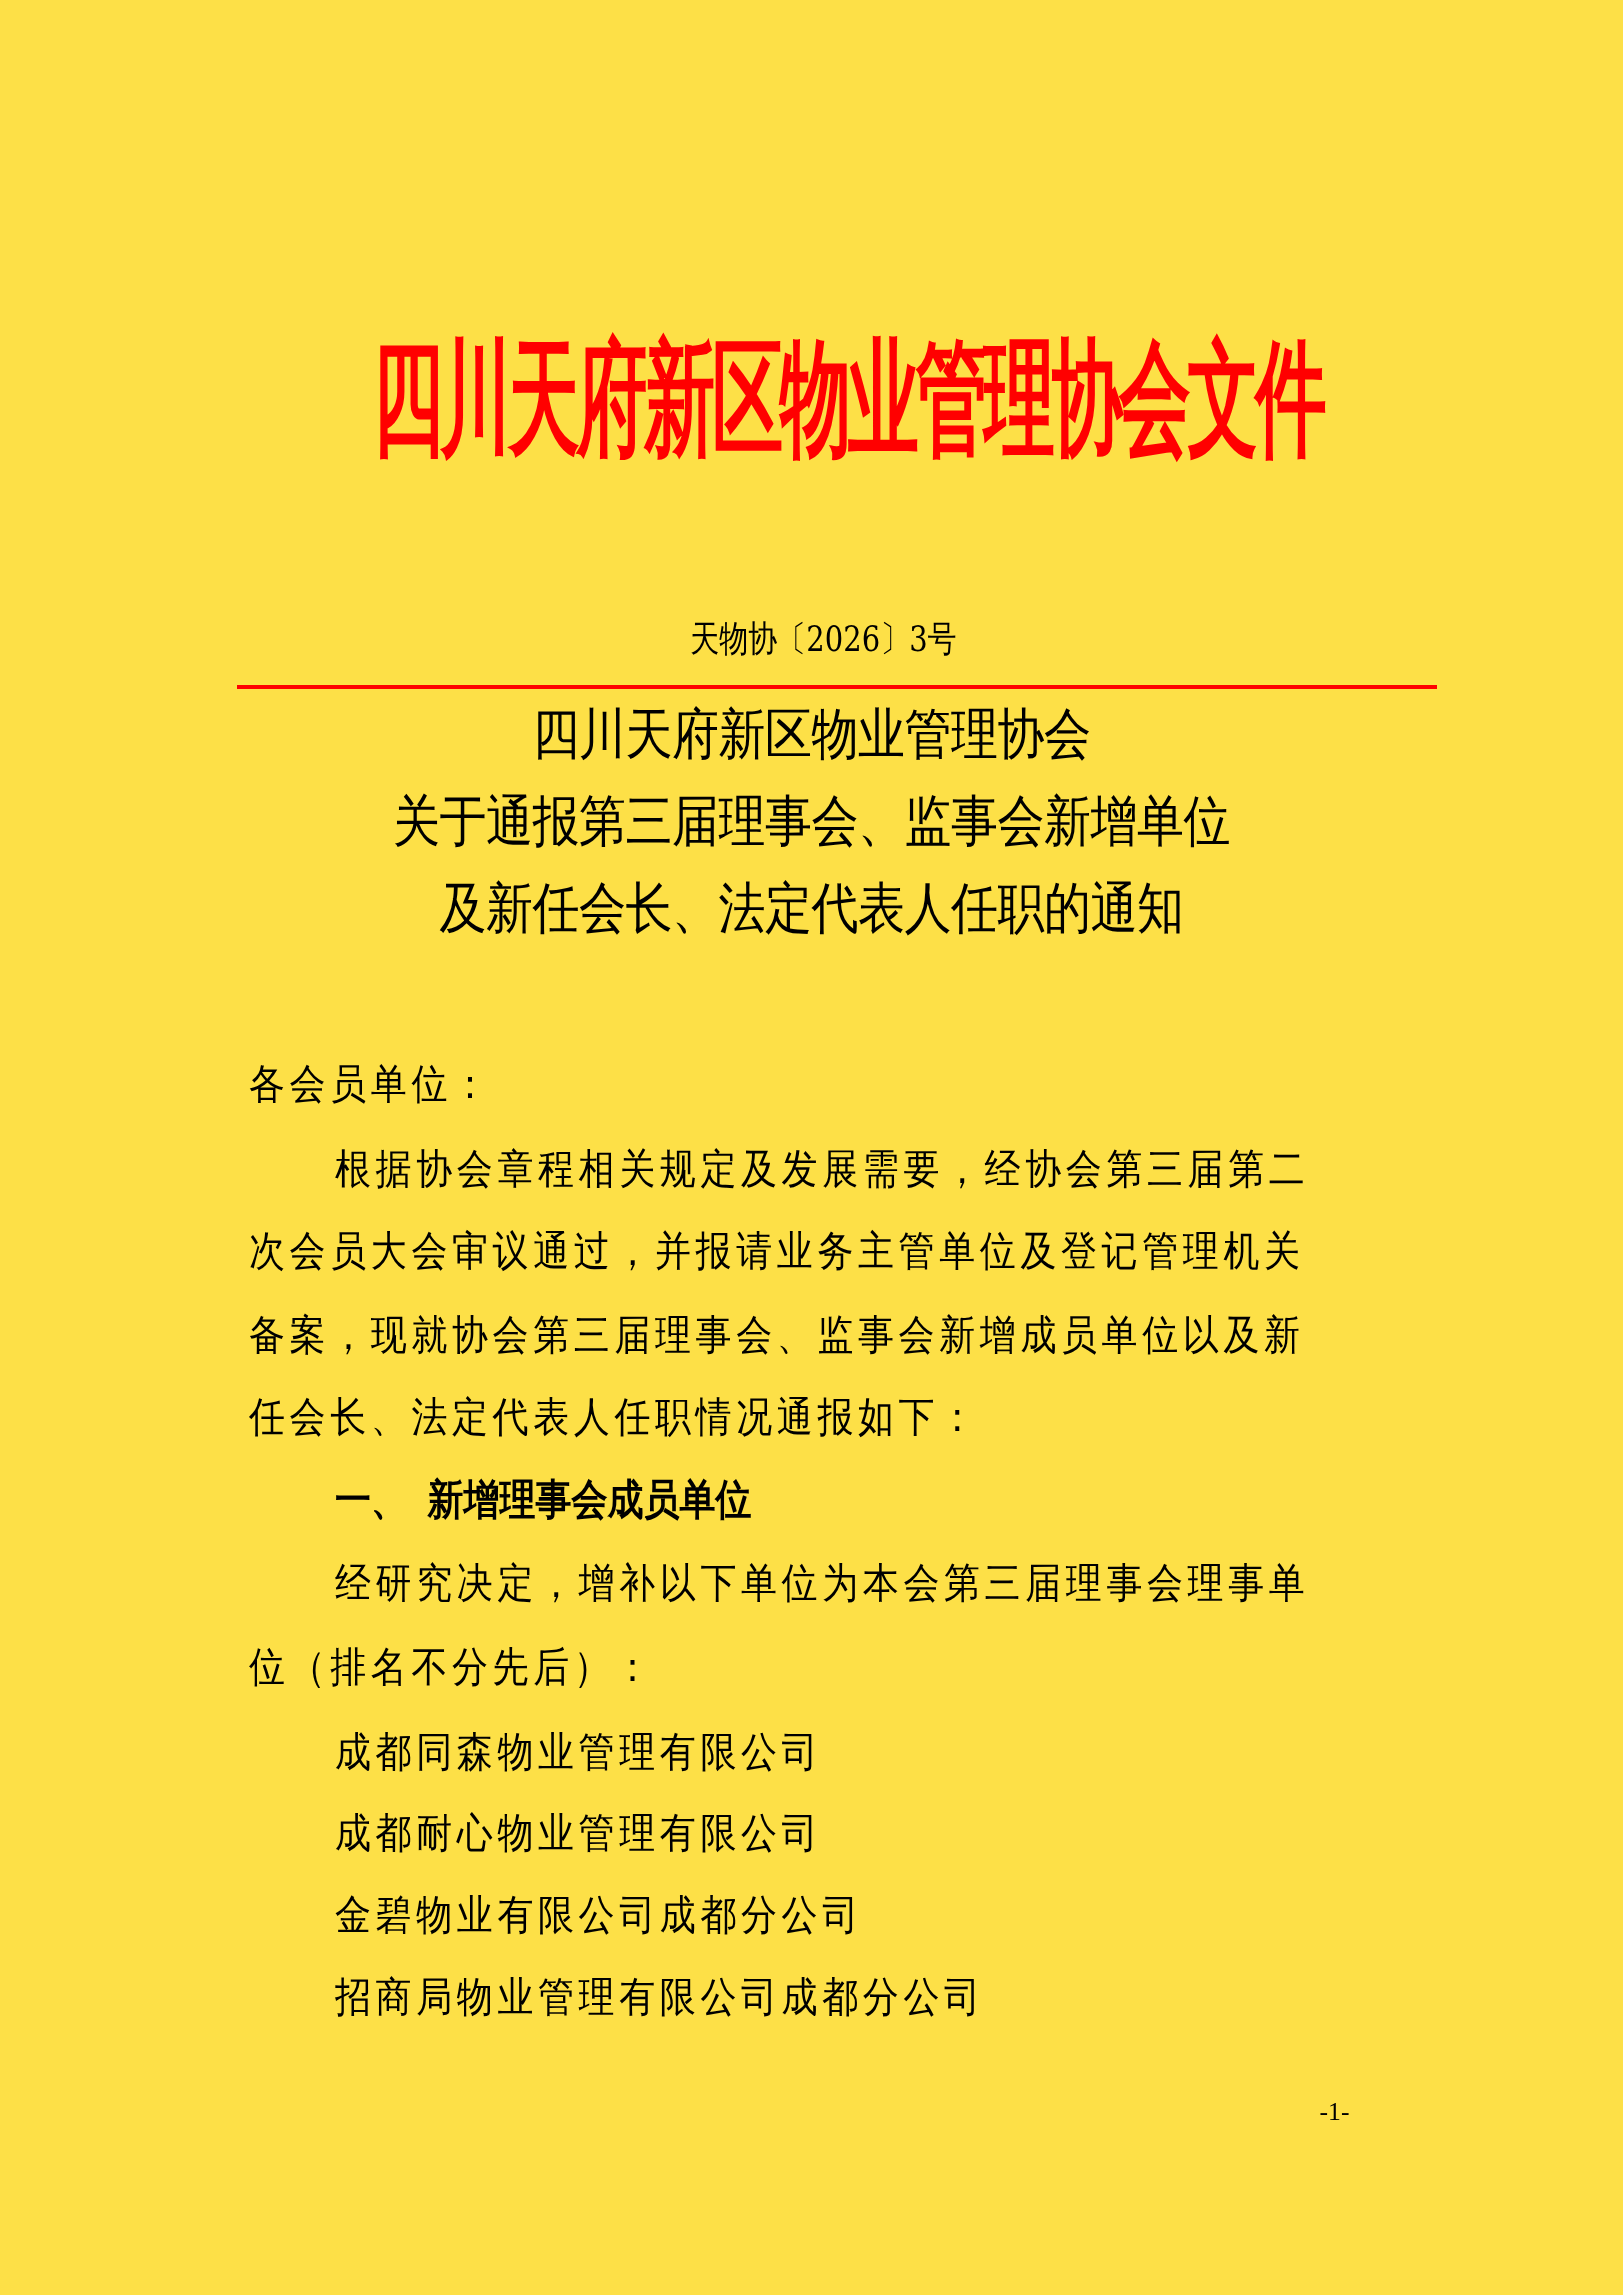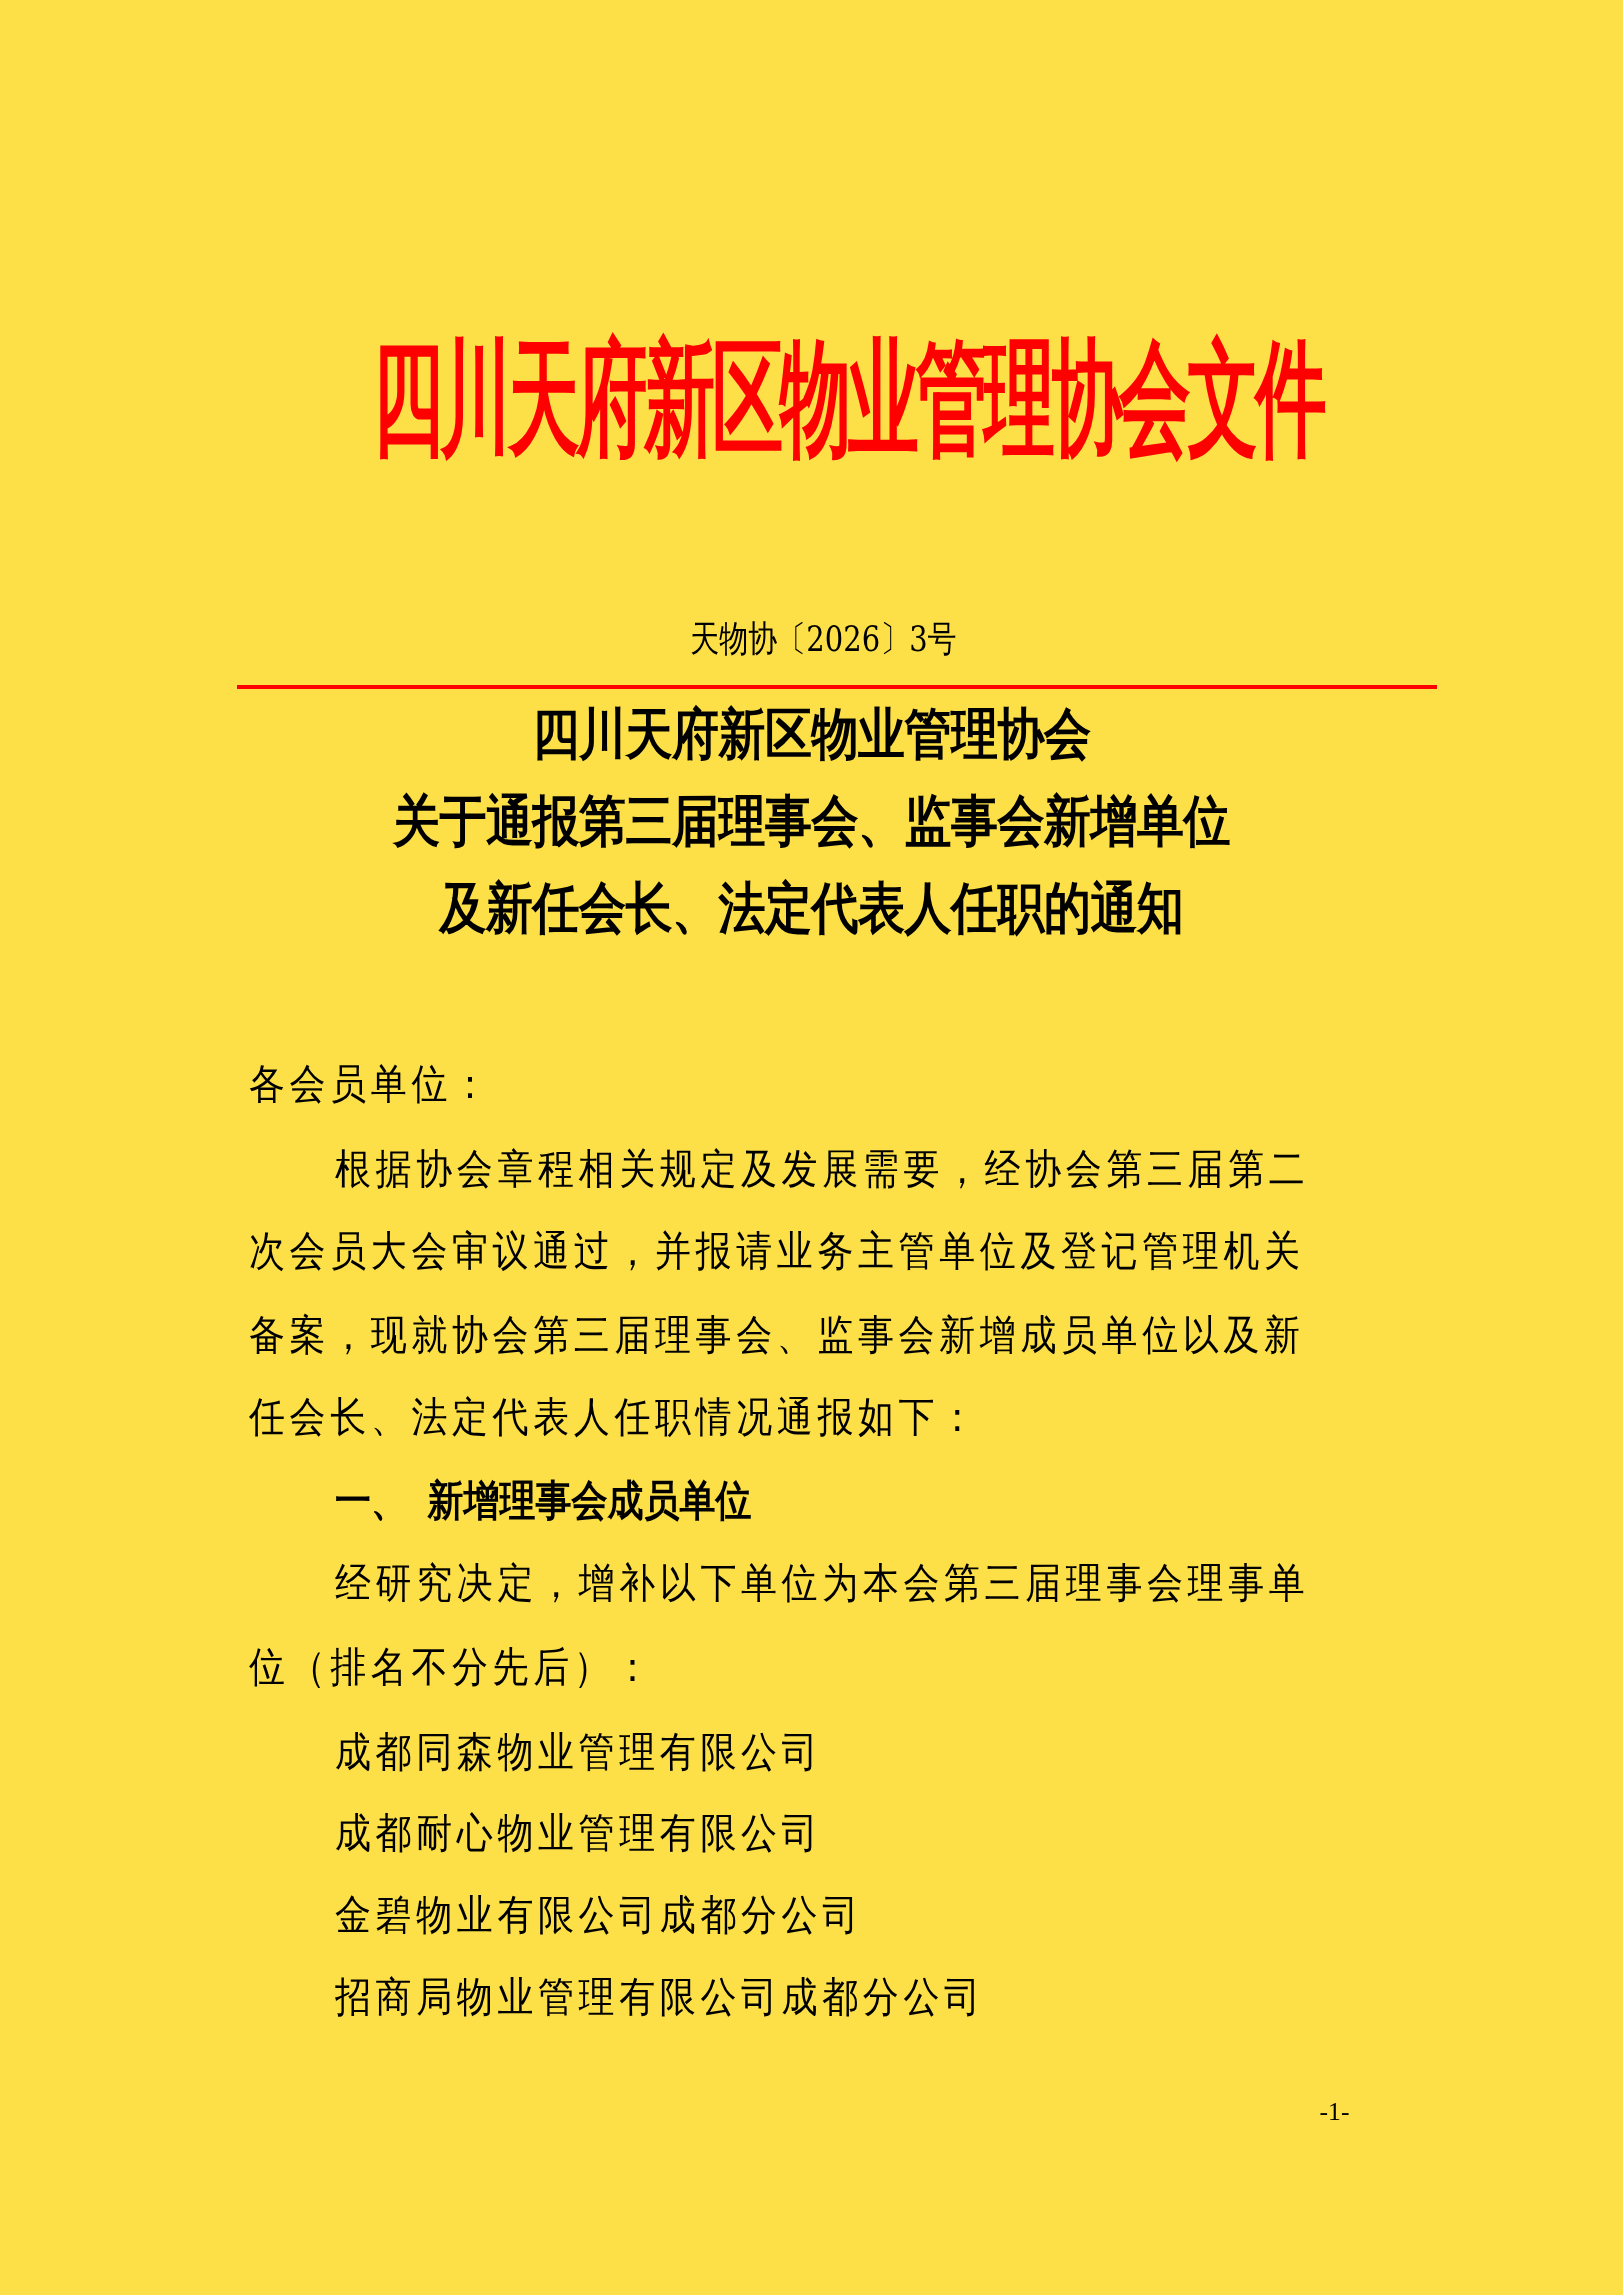--- a/index.html
+++ b/index.html
@@ -27,21 +27,21 @@
     font-family: "DejaVu Serif", serif; font-size: 29px; line-height: 41px; color: #000; margin-left: 12px;
   }
   .doc-number span { display: inline-block; transform: scaleY(1.25); }
 
   .red-rule {
     position: absolute; left: 237px; top: 685px; width: 1200px; height: 4.1px; background: #ff0000;
   }
 
   .title-line {
     position: absolute; left: 0; width: 1623px; text-align: center;
-    font-family: "DejaVu Serif", serif; font-weight: bold;
+    font-family: "DejaVu Serif", serif; font-weight: normal;
     font-size: 47px; line-height: 61px; color: #000;
     white-space: nowrap;
   }
   .title-line span { display: inline-block; transform: scaleY(1.18); letter-spacing: -0.5px; }
   .t1 { top: 703px; }
   .t2 { top: 790px; }
   .t3 { top: 877px; }
 
   .body-text {
     position: absolute; left: 0; width: 1623px;
@@ -51,21 +51,21 @@
   .body-text span { display: inline-block; transform: scaleY(1.15); letter-spacing: 4.6px; }
 
   .salutation { left: 249px; top: 1063px; }
   .p1-l1 { left: 335px; top: 1148px; }
   .p1-l2 { left: 249px; top: 1230px; }
   .p1-l3 { left: 249px; top: 1314px; }
   .p1-l4 { left: 249px; top: 1396px; }
 
   .section-heading {
     position: absolute; left: 335px; top: 1480px;
-    font-family: Liberation Sans, sans-serif; font-weight: bold;
+    font-family: Liberation Serif, serif; font-weight: bold;
     font-size: 36px; line-height: 41px; color: #000; white-space: nowrap;
   }
   .section-heading span { display: inline-block; transform: scaleY(1.18); }
   .section-heading .num { margin-right: 20.4px; }
 
   .p2-l1 { left: 335px; top: 1562px; }
   .p2-l2 { left: 249px; top: 1646px; }
 
   .member { left: 335px; }
   .m1 { top: 1731px; }

